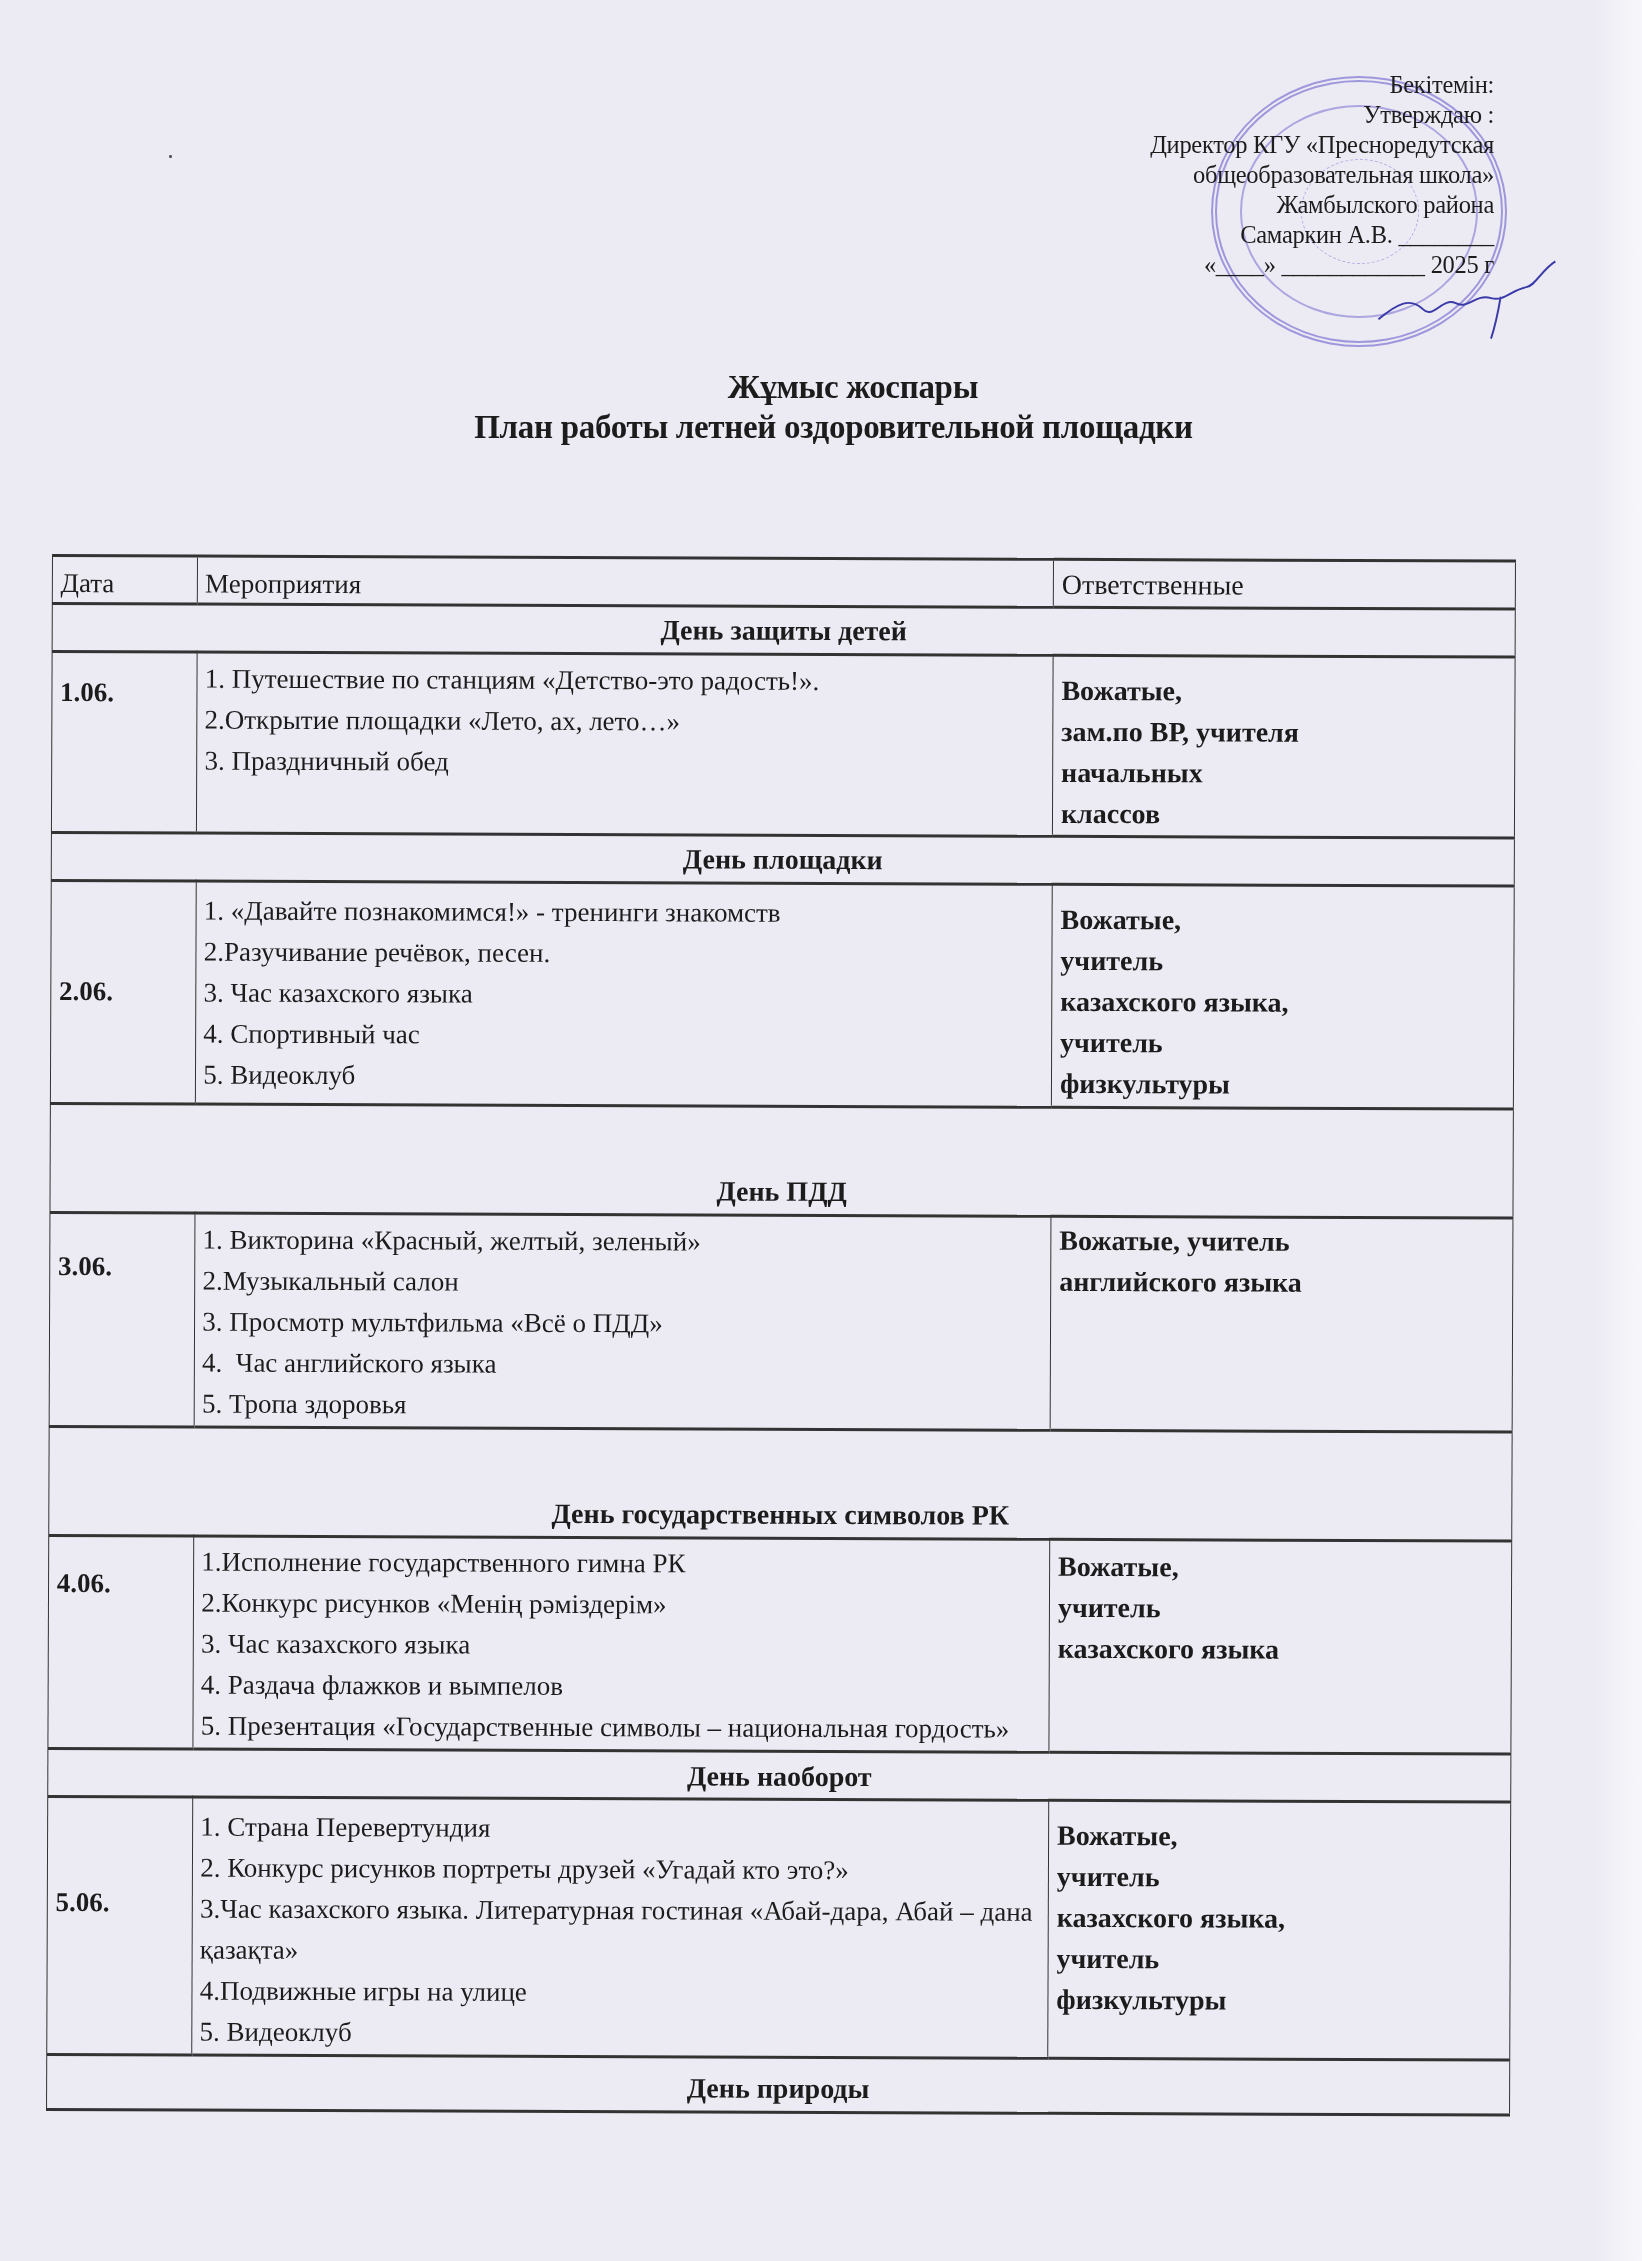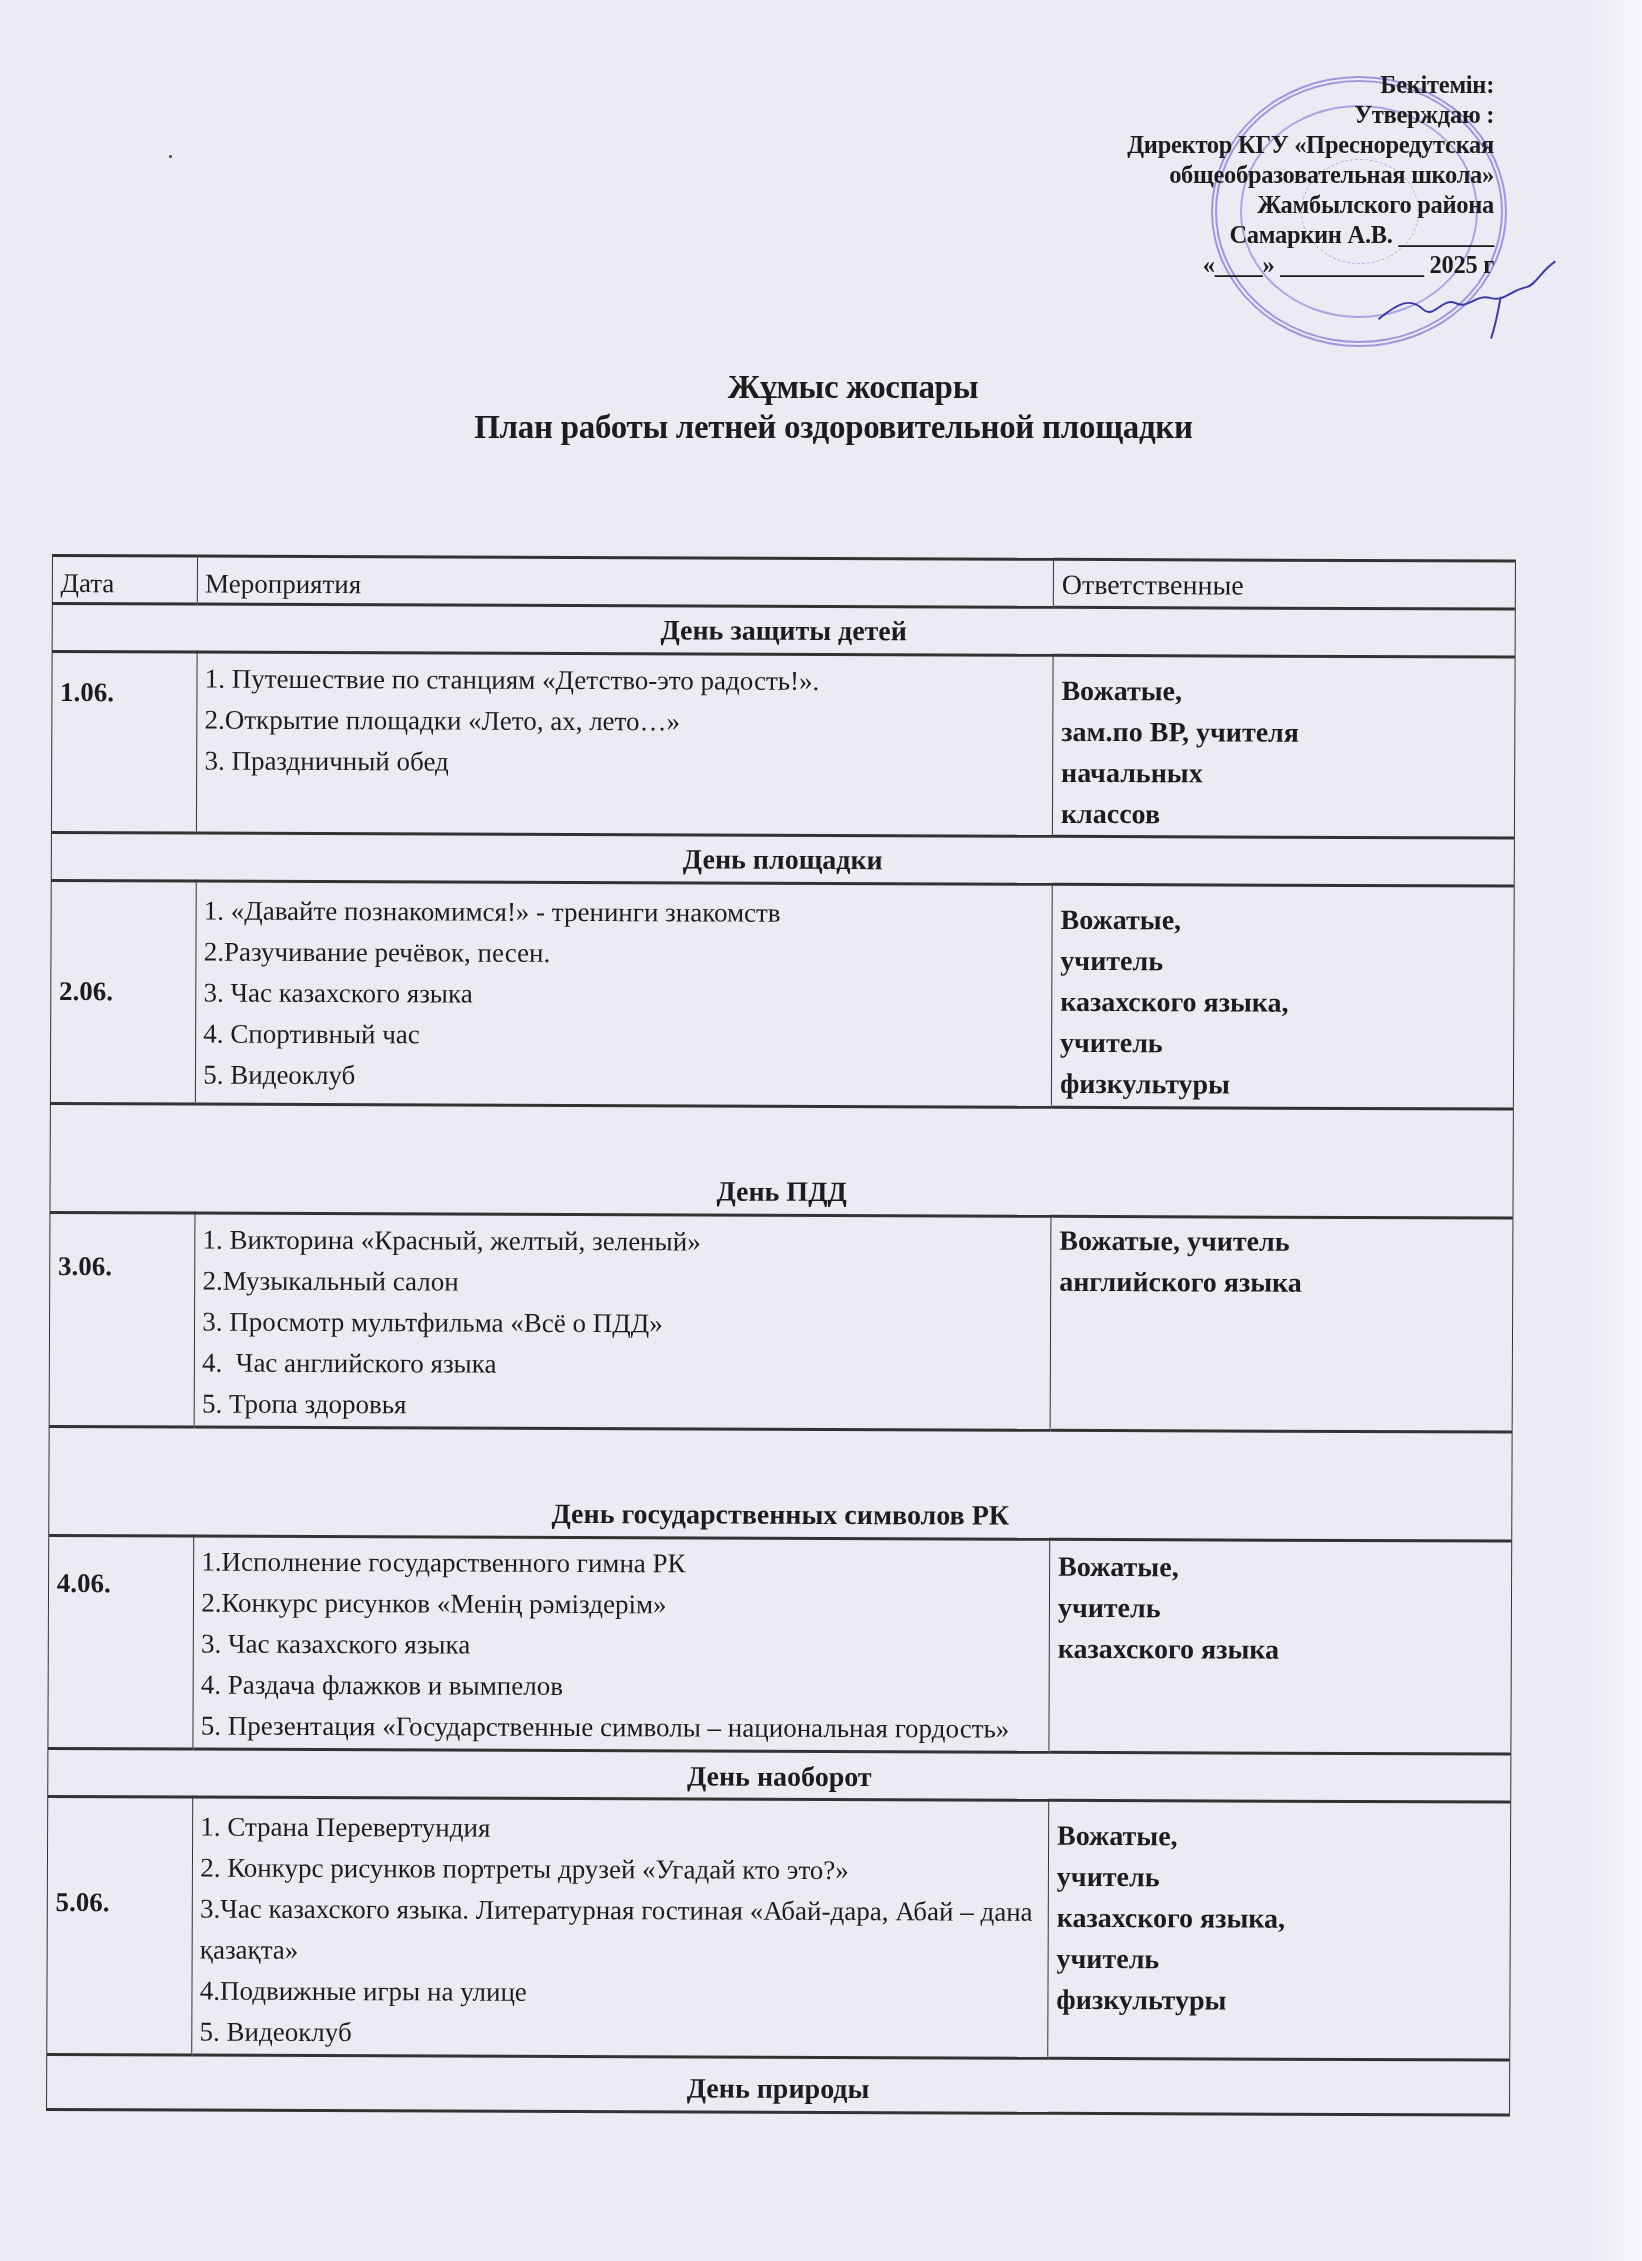--- a/index.html
+++ b/index.html
@@ -12,21 +12,21 @@
       color: #1c1c1c;
     }
     .page-edge {
       position: absolute; top: 0; right: 0; width: 50px; height: 2261px;
       background: linear-gradient(to right, #ecebf4, #f7f7fb);
     }
     
     .approval {
       position: absolute; top: 70px; right: 149px;
       text-align: right;
-      font-weight: bold; font-size: 24.5px; line-height: 30px;
+      font-weight: normal; font-size: 24.5px; line-height: 30px;
       letter-spacing: -0.3px;
     }
     .approval div { white-space: nowrap; }
     .stamp {
       position: absolute; left: 1211px; top: 76px;
       width: 296px; height: 271px; border-radius: 50%;
       border: 6.4px double rgba(95, 82, 200, 0.55);
       box-sizing: border-box;
       pointer-events: none;
     }

